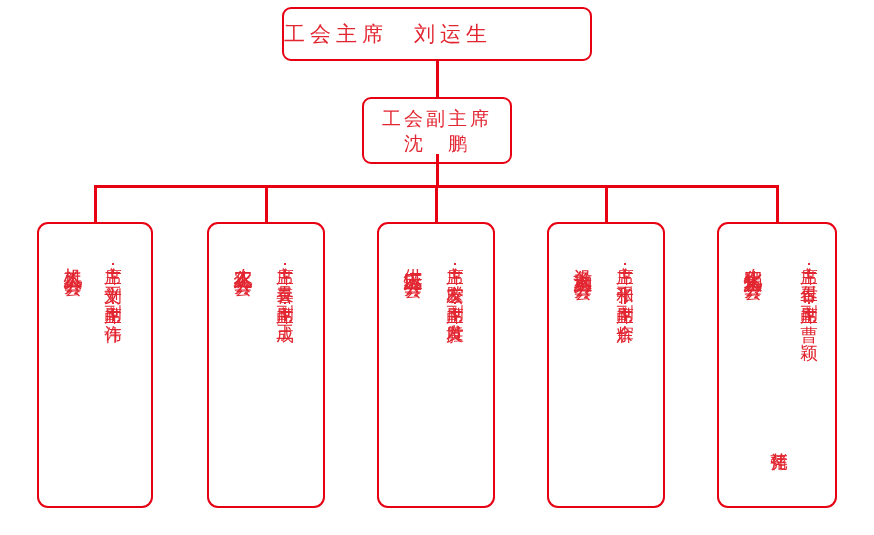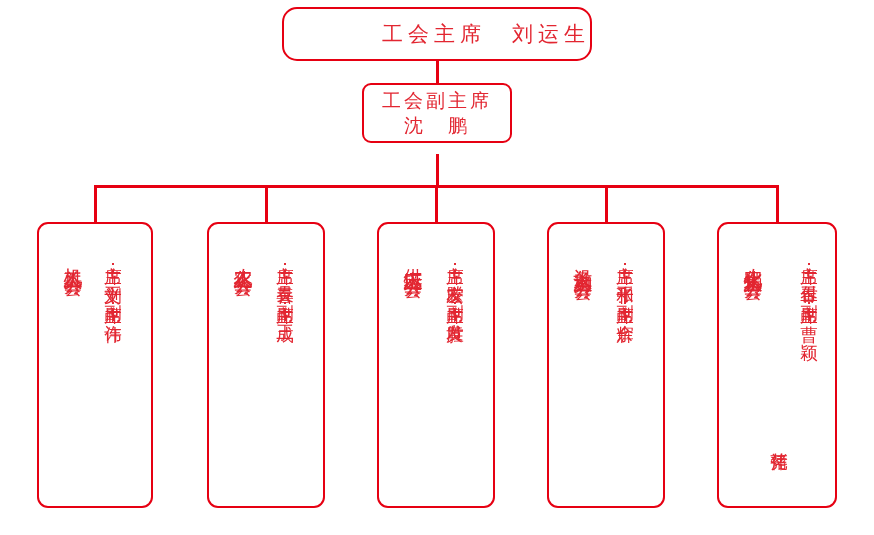--- a/index.html
+++ b/index.html
@@ -14,27 +14,27 @@
   }
   .node {
     position: absolute;
     border: 2px solid #e60012;
     background: #ffffff;
     box-sizing: border-box;
   }
   
   .root-node {
     left: 282px; top: 7px; width: 310px; height: 54px;
-    border-radius: 15px;
-    display: flex; align-items: center; justify-content: flex-end;
+    border-radius: 9px;
+    display: flex; align-items: center; justify-content: flex-start;
     font-size: 21px; letter-spacing: 5px; white-space: pre;
   }
   
   .vice-node {
-    left: 362px; top: 83px; width: 150px; height: 60px;
+    left: 362px; top: 97px; width: 150px; height: 67px;
     border-radius: 9px;
     display: flex; flex-direction: column; align-items: center; justify-content: center;
     font-size: 19px; letter-spacing: 3px; line-height: 25px; white-space: pre;
   }
   
   .line { position: absolute; background: #e60012; }
   .v-line { width: 3px; }
   .h-line { height: 3px; }
   
   .branch {

